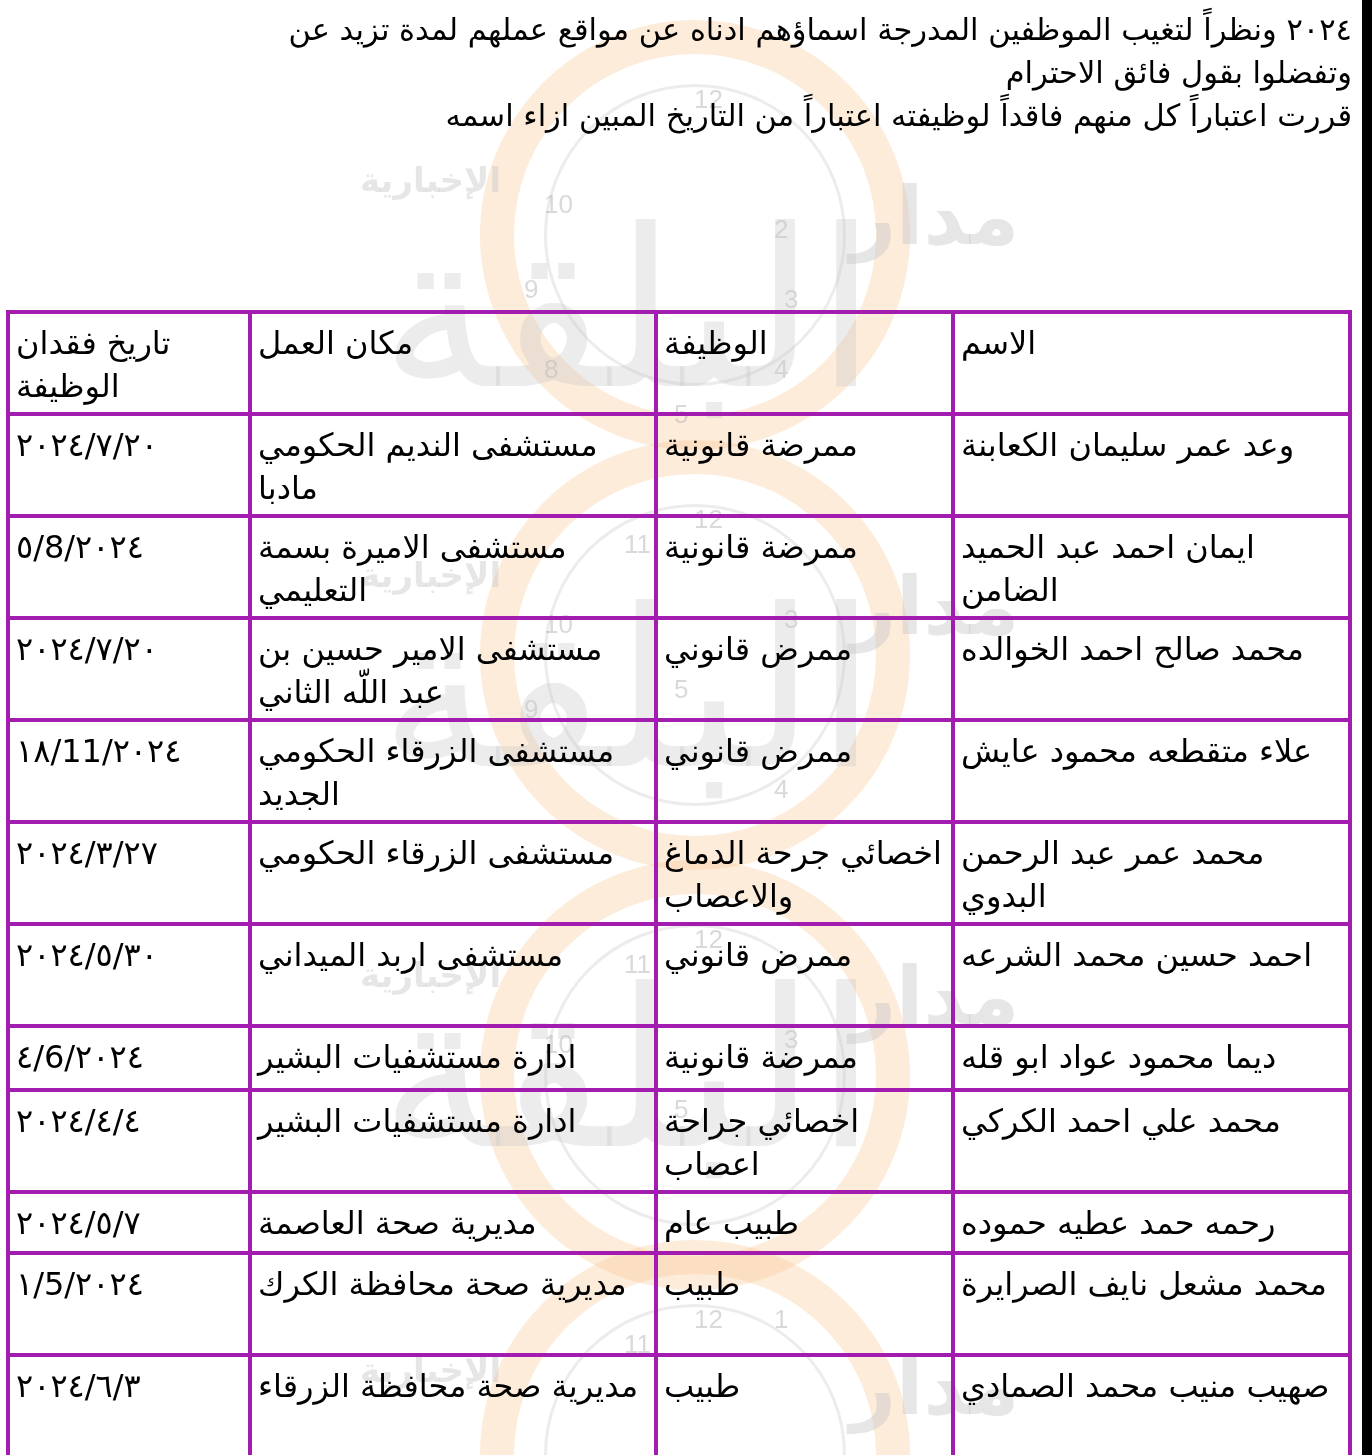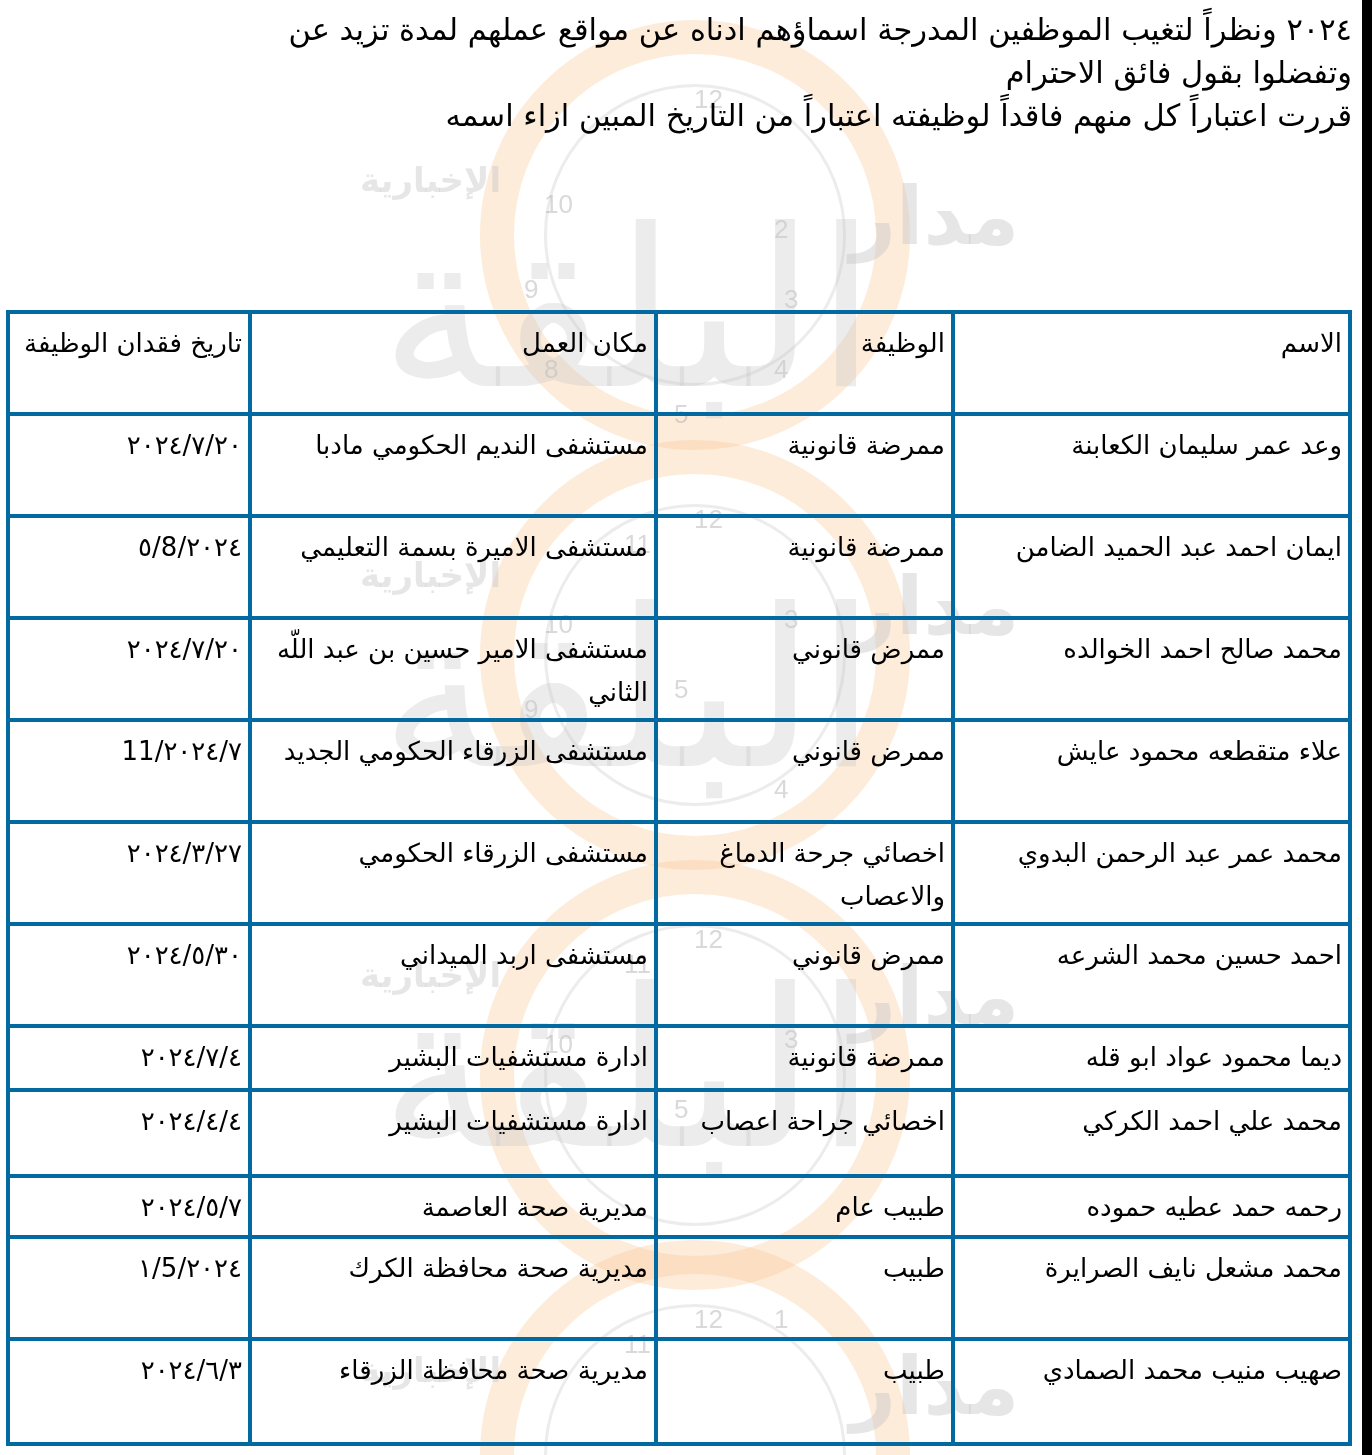--- a/index.html
+++ b/index.html
@@ -98,25 +98,25 @@
       width: 1342px;
       z-index: 2;
     }
     table {
       border-collapse: collapse;
       width: 100%;
       direction: rtl;
       table-layout: fixed;
     }
     th, td {
-      border: 4px solid #0369a1;
+      border: 4px solid #a21caf;
       font-weight: normal;
-      font-size: 26px;
+      font-size: 32px;
       line-height: 43px;
-      text-align: right;
+      text-align: left;
       vertical-align: top;
       padding: 8px 6px 4px 6px;
     }
     col.c-name { width: 397px; }
     col.c-job { width: 297px; }
     col.c-place { width: 406px; }
     col.c-date { width: 242px; }
     thead th { height: 86px; }
     td.date {
       letter-spacing: 2px;
@@ -213,39 +213,39 @@
       <tr style="height:102px">
         <td>محمد صالح احمد الخوالده</td>
         <td>ممرض قانوني</td>
         <td>مستشفى الامير حسين بن عبد اللّه الثاني</td>
         <td class="date">٢٠٢٤/٧/٢٠</td>
       </tr>
       <tr style="height:102px">
         <td>علاء متقطعه محمود عايش</td>
         <td>ممرض قانوني</td>
         <td>مستشفى الزرقاء الحكومي الجديد</td>
-        <td class="date">٢٠٢٤/٧/11</td>
+        <td class="date">٢٠٢٤/11/١٨</td>
       </tr>
       <tr style="height:102px">
         <td>محمد عمر عبد الرحمن البدوي</td>
         <td>اخصائي جرحة الدماغ والاعصاب</td>
         <td>مستشفى الزرقاء الحكومي</td>
         <td class="date">٢٠٢٤/٣/٢٧</td>
       </tr>
       <tr style="height:102px">
         <td>احمد حسين محمد الشرعه</td>
         <td>ممرض قانوني</td>
         <td>مستشفى اربد الميداني</td>
         <td class="date">٢٠٢٤/٥/٣٠</td>
       </tr>
       <tr style="height:64px">
         <td style="white-space:nowrap">ديما محمود عواد ابو قله</td>
         <td>ممرضة قانونية</td>
         <td style="white-space:nowrap">ادارة مستشفيات البشير</td>
-        <td class="date">٢٠٢٤/٧/٤</td>
+        <td class="date">٢٠٢٤/6/٤</td>
       </tr>
       <tr style="height:86px">
         <td>محمد علي احمد الكركي</td>
         <td>اخصائي جراحة اعصاب</td>
         <td style="white-space:nowrap">ادارة مستشفيات البشير</td>
         <td class="date">٢٠٢٤/٤/٤</td>
       </tr>
       <tr style="height:61px">
         <td style="white-space:nowrap">رحمه حمد عطيه حموده</td>
         <td>طبيب عام</td>

